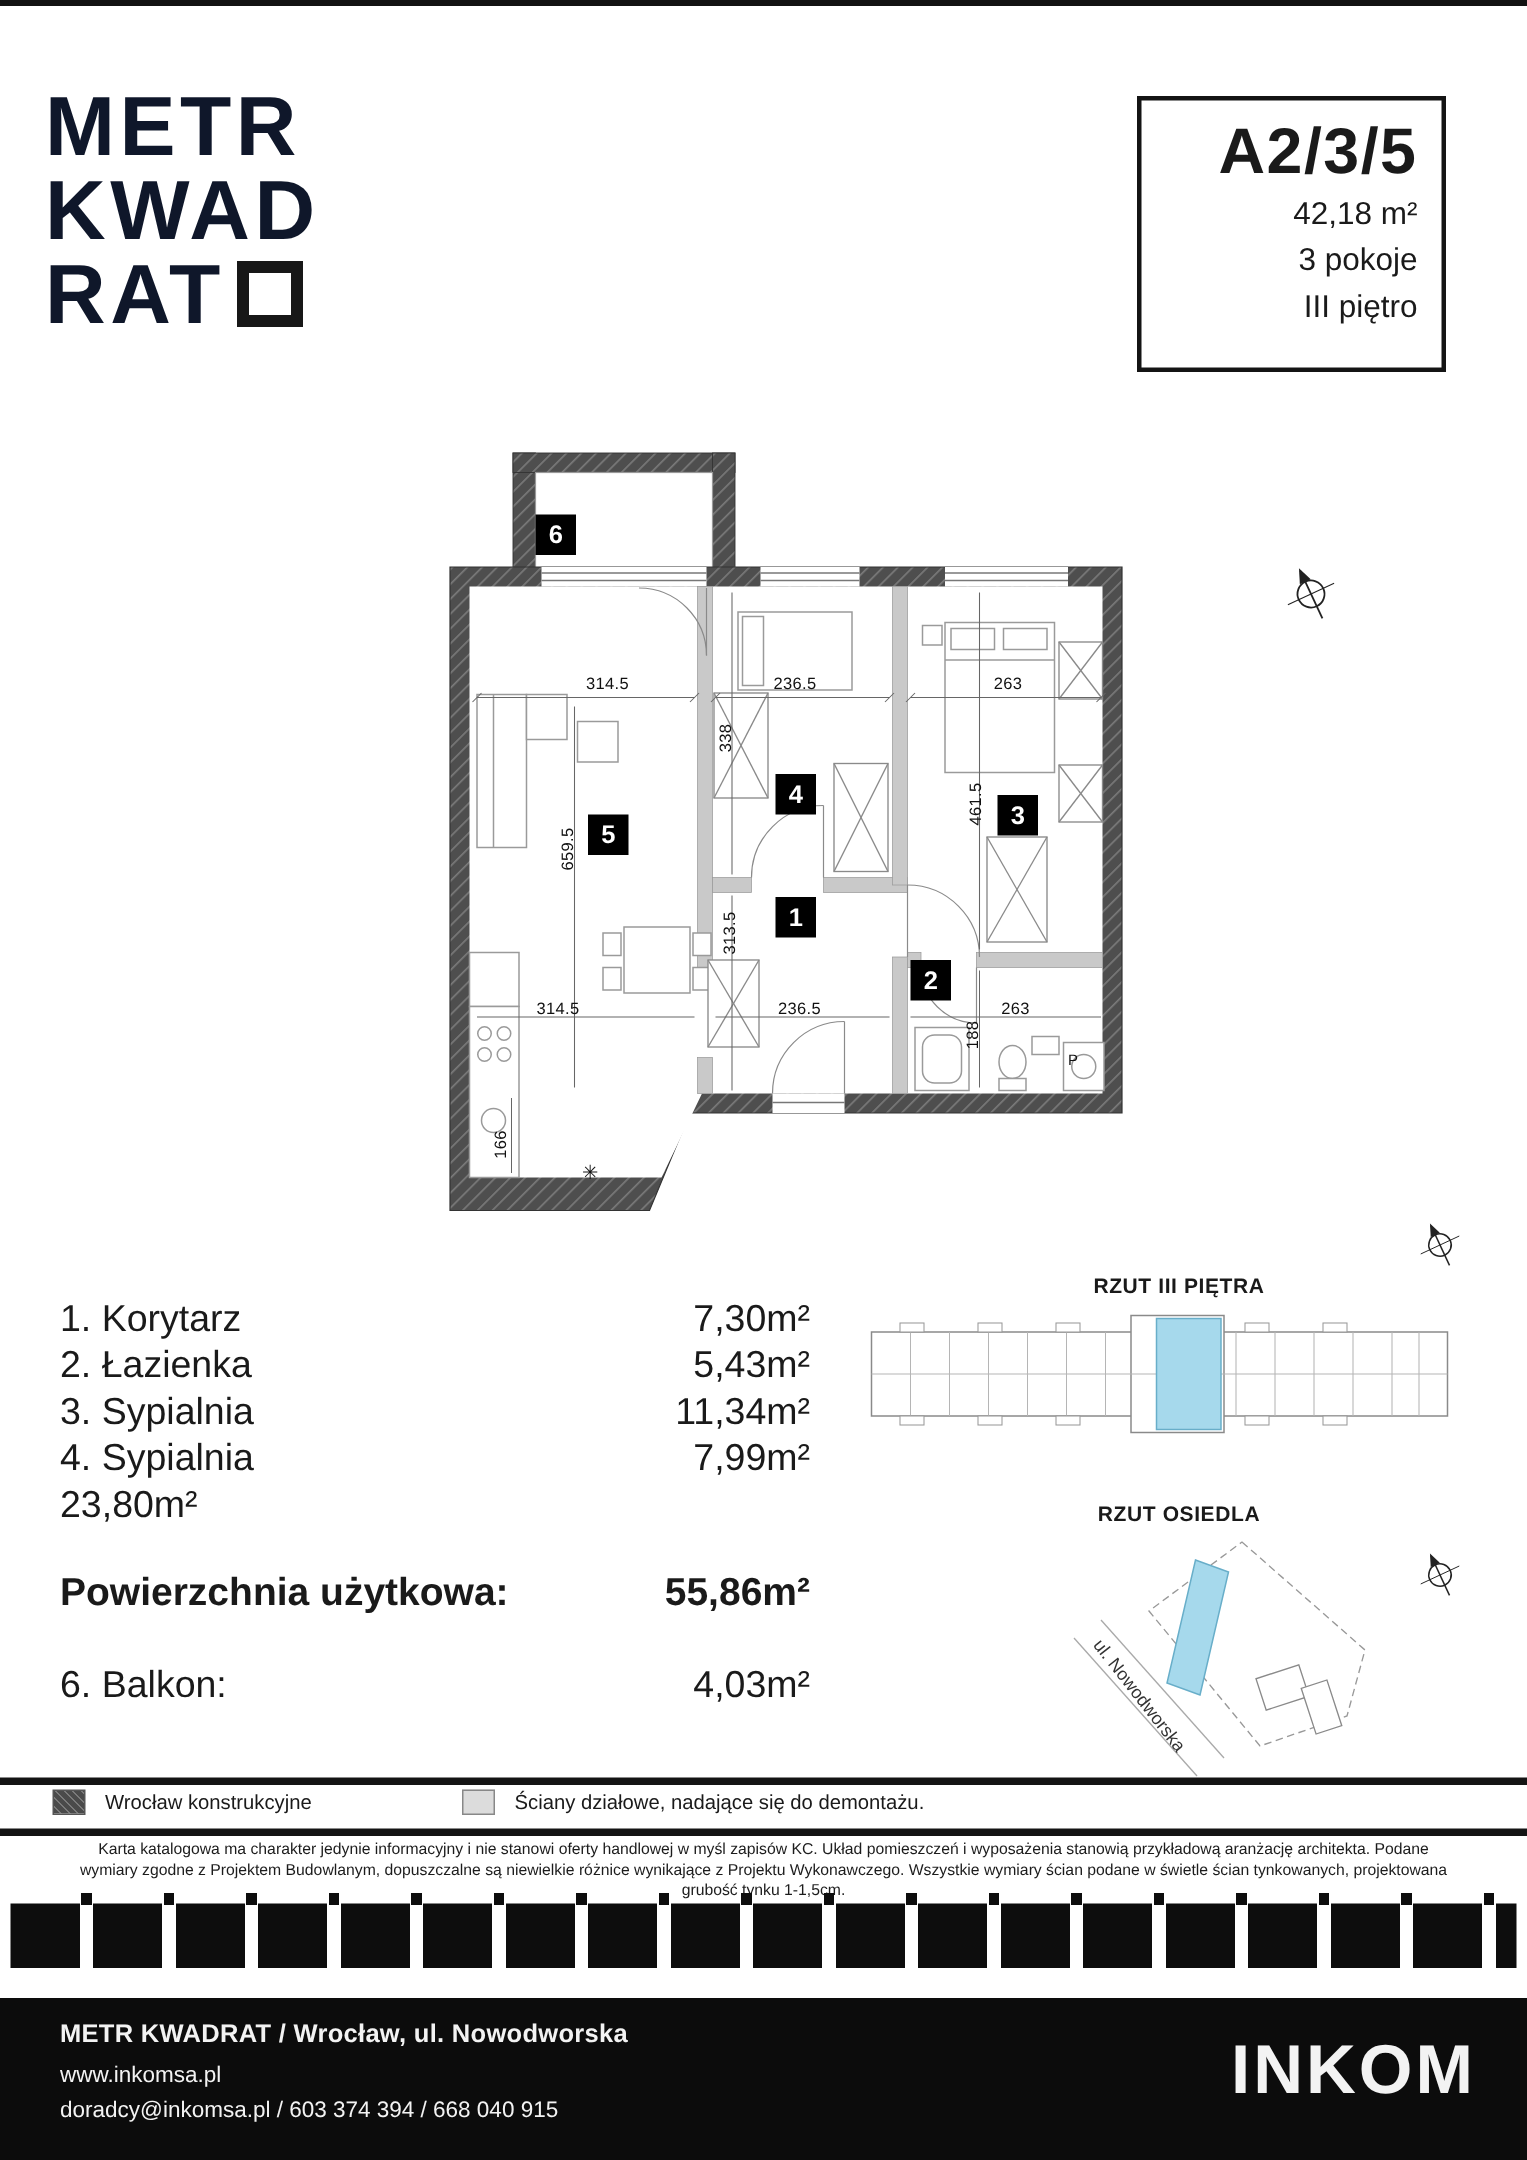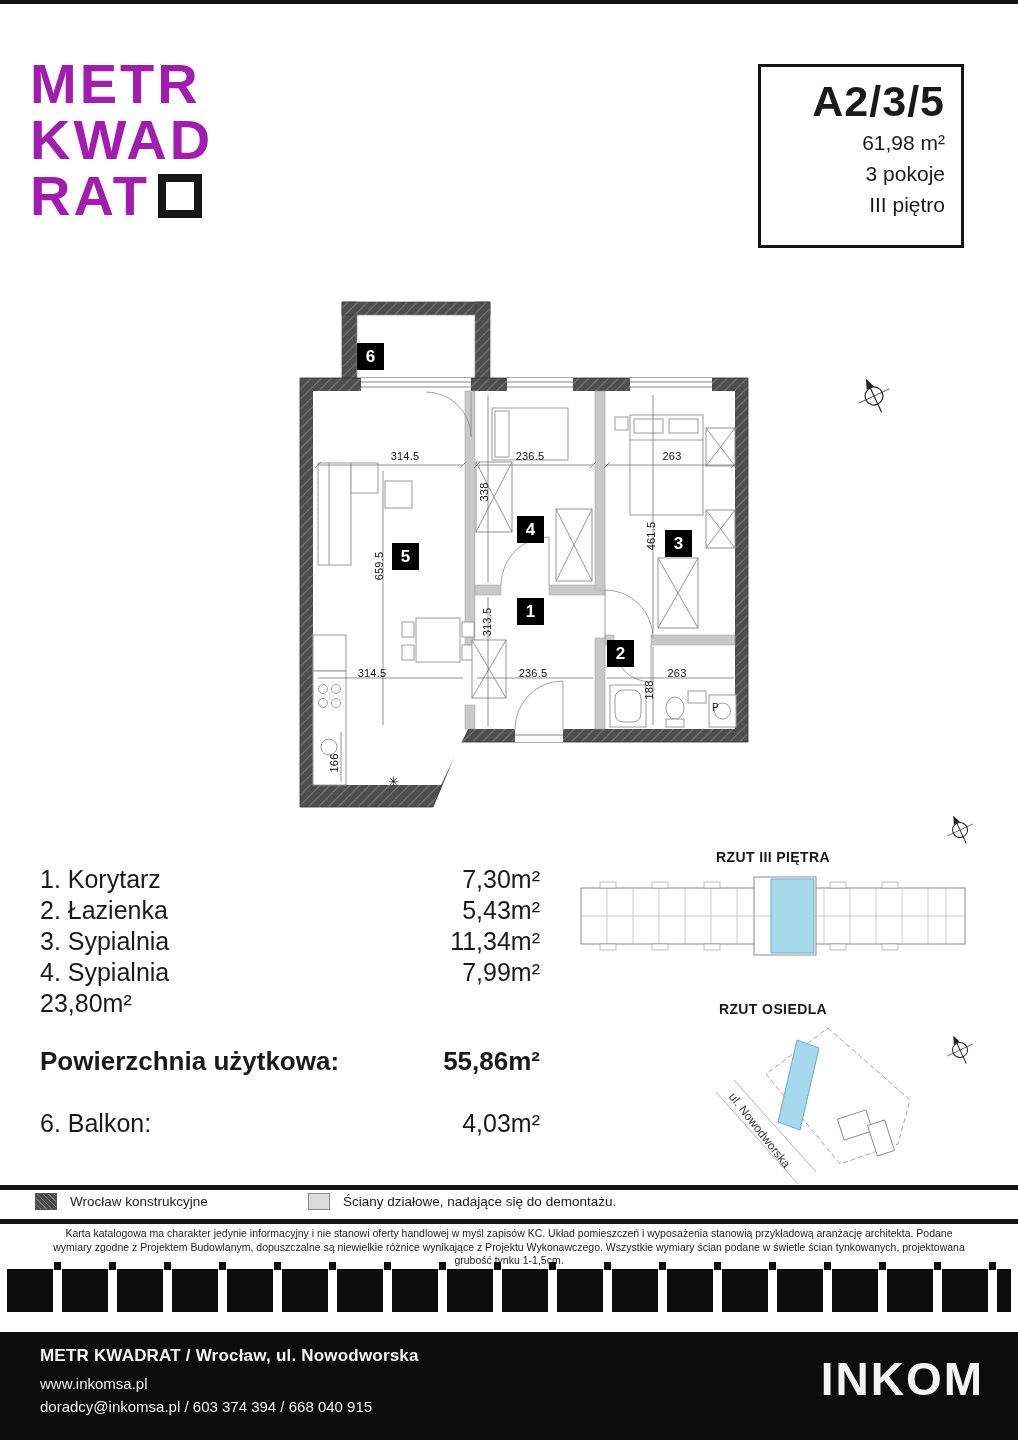--- a/index.html
+++ b/index.html
@@ -4,21 +4,21 @@
 <style>
   html,body{margin:0;padding:0;background:#e8e8e8;}
   .page{position:relative;width:1018px;height:1440px;background:#fff;
         font-family:"Liberation Sans",sans-serif;color:#1a1a1a;overflow:hidden;margin:0 auto;}
   .abs{position:absolute;}
 
   .top-rule{position:absolute;top:0;left:0;width:100%;height:4px;background:#121212;}
 
   
   .logo{position:absolute;left:30px;top:56px;font-size:56px;font-weight:700;
-        letter-spacing:3px;line-height:56px;color:#a21caf;}
+        letter-spacing:3px;line-height:56px;color:#0f172a;}
   .logo-last{display:flex;align-items:center;}
   .logo-square{display:inline-block;width:28px;height:28px;border:8px solid #171717;margin-left:8px;}
 
   
   .unit-box{position:absolute;left:758px;top:64px;width:206px;height:184px;border:3px solid #141414;
             box-sizing:border-box;text-align:right;padding:12px 16px 0 0;}
   .unit-code{font-size:43px;font-weight:700;letter-spacing:1px;line-height:1.05;}
   .unit-line{font-size:21px;margin-top:7px;}
 
   
@@ -30,21 +30,21 @@
   .dim.v{transform:translate(-50%,-50%) rotate(-90deg);}
   .plan-mark{position:absolute;font-size:10px;color:#111;}
 
   
   .room-list{position:absolute;left:40px;top:864px;width:500px;}
   .rl-row{display:flex;justify-content:space-between;font-size:25px;line-height:31px;font-weight:400;}
   .rl-total{margin-top:27px;font-weight:700;font-size:26px;}
   .rl-balcony{margin-top:31px;}
 
   
-  .section-title{position:absolute;left:578px;width:390px;text-align:center;font-size:14px;
+  .section-title{position:absolute;left:591px;width:390px;text-align:center;font-size:14px;
                  font-weight:700;letter-spacing:.4px;}
   .floor-strip{left:578px;top:868px;width:390px;height:104px;}
   .site-plan{left:700px;top:1022px;width:270px;height:165px;}
   .street-label{position:absolute;left:737px;top:1090px;font-size:12px;color:#333;
                 transform:rotate(52deg);transform-origin:0 0;white-space:nowrap;}
 
   
   .rule-a{position:absolute;left:0;top:1185px;width:100%;height:5px;background:#141414;}
   .rule-b{position:absolute;left:0;top:1219px;width:100%;height:5px;background:#141414;}
   .legend-item{position:absolute;top:1193px;display:flex;align-items:center;gap:13px;font-size:13.5px;}
@@ -82,21 +82,21 @@
     <div>METR</div>
     <div>KWAD</div>
     <div class="logo-last">
       <span>RAT</span>
       <span class="logo-square"></span>
     </div>
   </div>
 
   <div class="unit-box">
     <div class="unit-code">A2/3/5</div>
-    <div class="unit-line">61,98 m²</div>
+    <div class="unit-line">42,18 m²</div>
     <div class="unit-line">3 pokoje</div>
     <div class="unit-line">III piętro</div>
   </div>
 
   <svg class="abs plan-svg" viewBox="0 0 470 545">
     <defs>
       <pattern id="hatch" width="7" height="7" patternUnits="userSpaceOnUse" patternTransform="rotate(45)">
         <rect width="7" height="7" fill="#4e4e4e"></rect>
         <line x1="0" y1="0" x2="0" y2="7" stroke="#7a7a7a" stroke-width="2.2"></line>
       </pattern>

